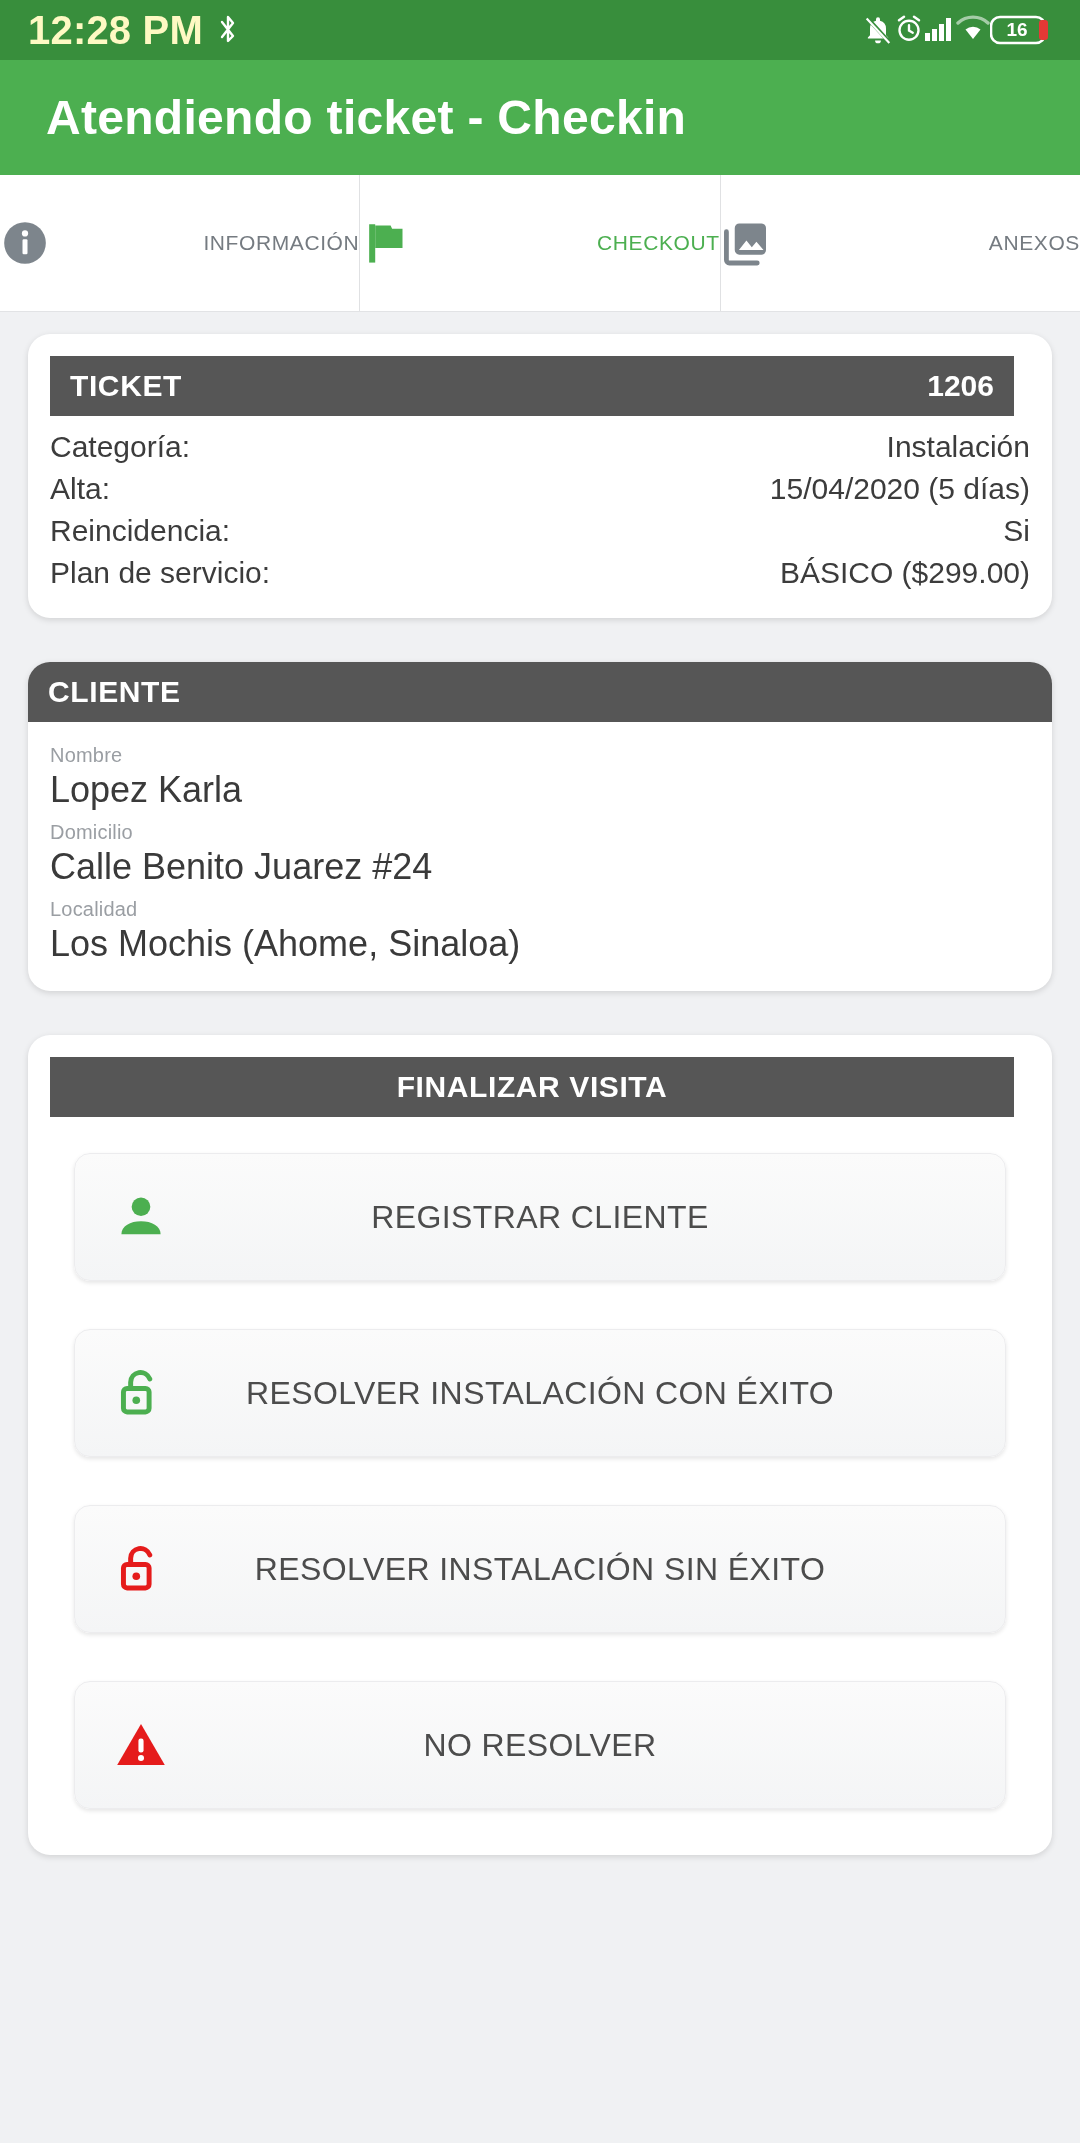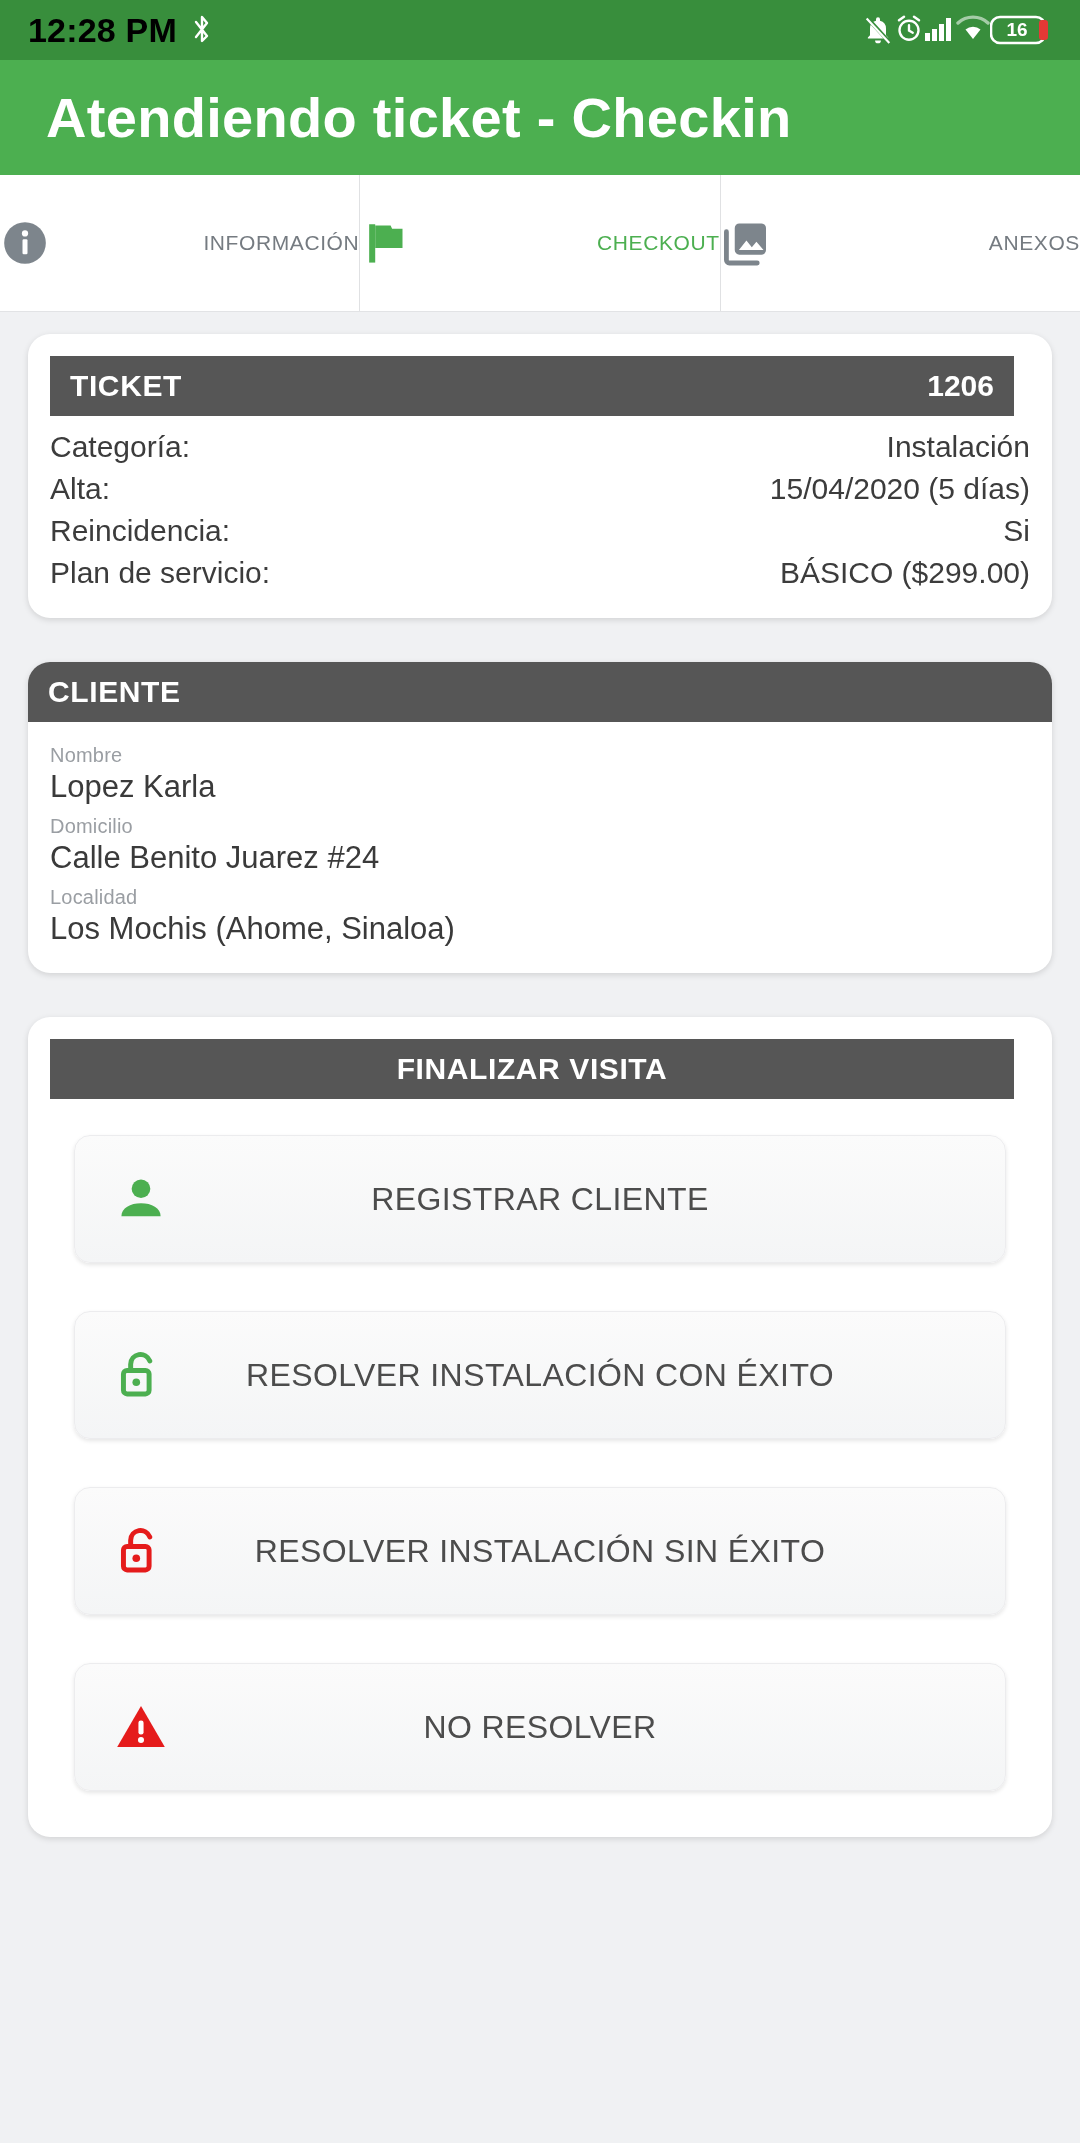--- a/index.html
+++ b/index.html
@@ -16,24 +16,24 @@
   .status-bar {
     height: 60px;
     background: #388e3c;
     display: flex;
     align-items: center;
     padding: 0 28px;
     color: #ffffff;
   }
   .status-left { display: flex; align-items: center; gap: 14px; }
   .status-time {
-    font-size: 34px;
+    font-size: 40px;
     font-weight: bold;
     letter-spacing: 0.2px;
-    color: #000000;
+    color: #fef9c3;
   }
   .status-right {
     margin-left: auto;
     display: flex;
     align-items: flex-start;
   }
   .status-right svg, .status-left svg { display: block; }
   .battery-wrap { position: relative; display: flex; align-items: center; }
   .battery-text {
     position: absolute;
@@ -47,21 +47,21 @@
   
   .app-bar {
     height: 115px;
     background: #4caf50;
     display: flex;
     align-items: center;
     padding: 0 46px;
   }
   .app-title {
     color: #ffffff;
-    font-size: 56px;
+    font-size: 48px;
     font-weight: bold;
     letter-spacing: 0.3px;
   }
 
   
   .tab-bar {
     height: 137px;
     background: #ffffff;
     display: flex;
     border-bottom: 1px solid #e2e3e5;
@@ -137,21 +137,21 @@
 
   
   .client-body { padding: 12px 16px 26px 22px; }
   .field-label {
     font-size: 20px;
     color: #9a9ea3;
     margin-top: 10px;
     letter-spacing: 0.2px;
   }
   .field-value {
-    font-size: 31px;
+    font-size: 36px;
     color: #3a3a3a;
     margin-top: 2px;
   }
 
   
   .finalize-body { padding: 36px 46px 46px 46px; }
   .action-btn {
     height: 128px;
     background: linear-gradient(180deg, #fbfbfb 0%, #f4f5f6 100%);
     border: 1px solid #ececee;

